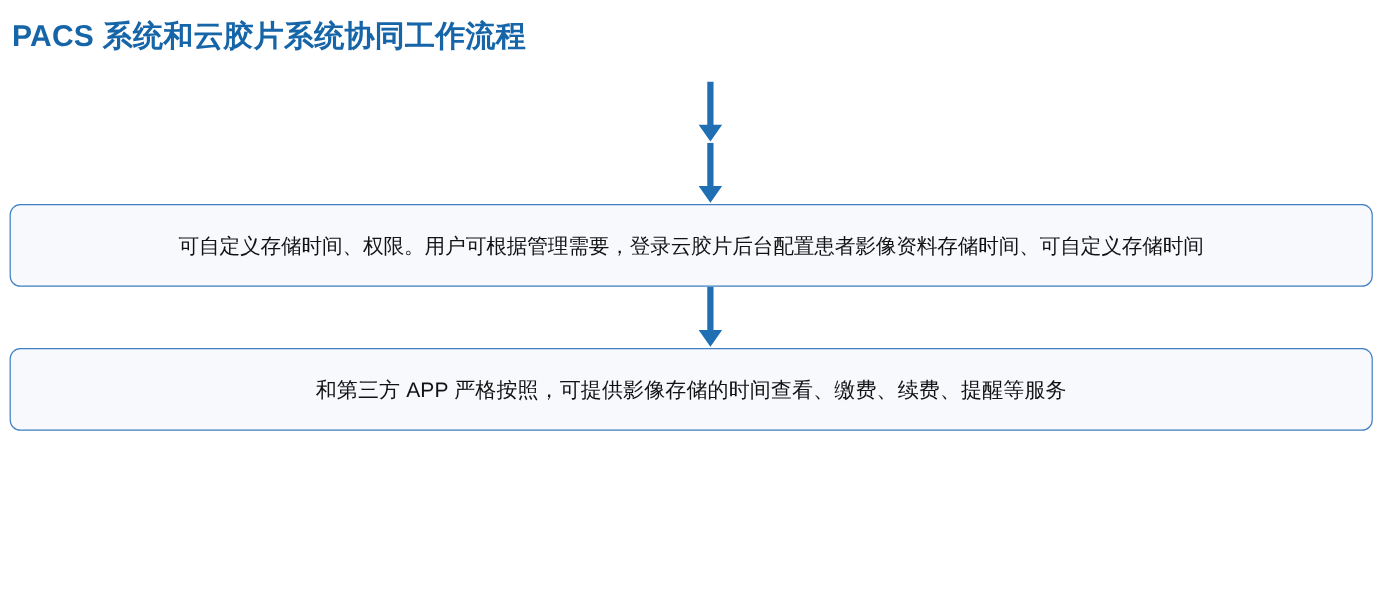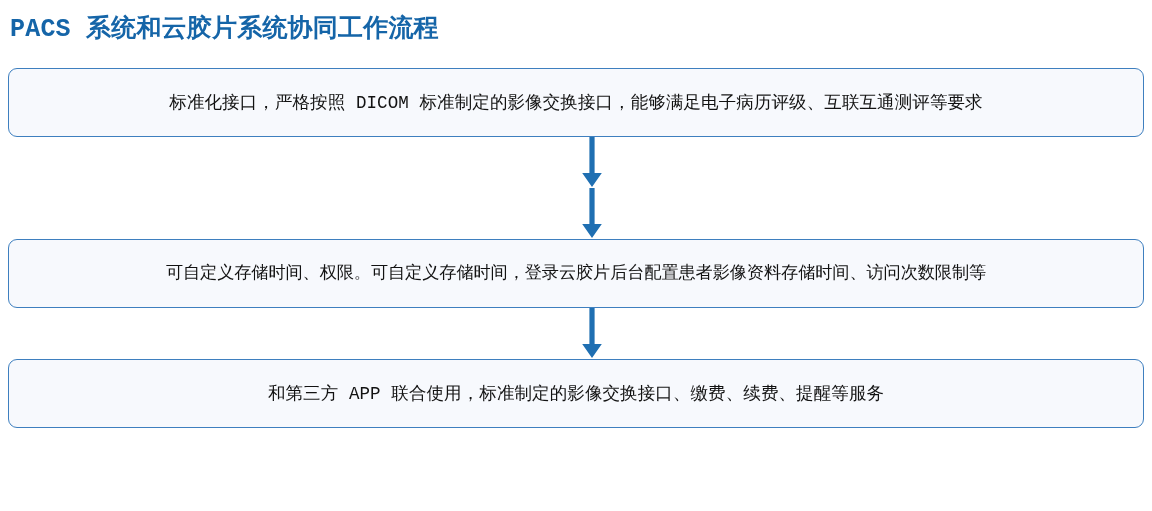--- a/index.html
+++ b/index.html
@@ -11,21 +11,20 @@
     height: 511px;
     background: #ffffff;
     font-family: "Liberation Sans", "DejaVu Sans", sans-serif;
     overflow: hidden;
   }
   #page {
     position: relative;
     width: 1152px;
     height: 378px;
     box-sizing: border-box;
-    font-family: Liberation Mono, monospace;
   }
 
   
   .page-title {
     position: absolute;
     left: 10px;
     top: 14px;
     font-size: 25px;
     font-weight: bold;
     color: #1565A8;
@@ -84,45 +83,42 @@
 </style>
 </head>
 <body>
 
 <div id="page">
 
   <div class="page-title">PACS 系统和云胶片系统协同工作流程</div>
 
   <div class="flow">
 
-    <div class="step-box">
-      <span class="step-text">标准化接口，严格按照 DICOM 标准制定的影像交换接口，能够满足电子病历评级、互联互通测评等要求</span>
-    </div>
 
     <div class="connector">
       <svg class="arrow" viewBox="0 0 28 51">
         <path d="M11.4 0 H16.6 V36 H23.8 L14 50 L4.2 36 H11.4 Z" fill="#1F6FB2"></path>
       </svg>
     </div>
 
 
     <div class="connector">
       <svg class="arrow" viewBox="0 0 28 51">
         <path d="M11.4 0 H16.6 V36 H23.8 L14 50 L4.2 36 H11.4 Z" fill="#1F6FB2"></path>
       </svg>
     </div>
 
     <div class="step-box tight">
-      <span class="step-text">可自定义存储时间、权限。可自定义存储时间，登录云胶片后台配置患者影像资料存储时间、访问次数限制等</span>
+      <span class="step-text">可自定义存储时间、权限。用户可根据管理需要，登录云胶片后台配置患者影像资料存储时间、可自定义存储时间</span>
     </div>
 
     <div class="connector">
       <svg class="arrow" viewBox="0 0 28 51">
         <path d="M11.4 0 H16.6 V36 H23.8 L14 50 L4.2 36 H11.4 Z" fill="#1F6FB2"></path>
       </svg>
     </div>
 
     <div class="step-box">
-      <span class="step-text">和第三方 APP 联合使用，标准制定的影像交换接口、缴费、续费、提醒等服务</span>
+      <span class="step-text">和第三方 APP 严格按照，可提供影像存储的时间查看、缴费、续费、提醒等服务</span>
     </div>
 
   </div>
 </div>
 
 </body></html>

